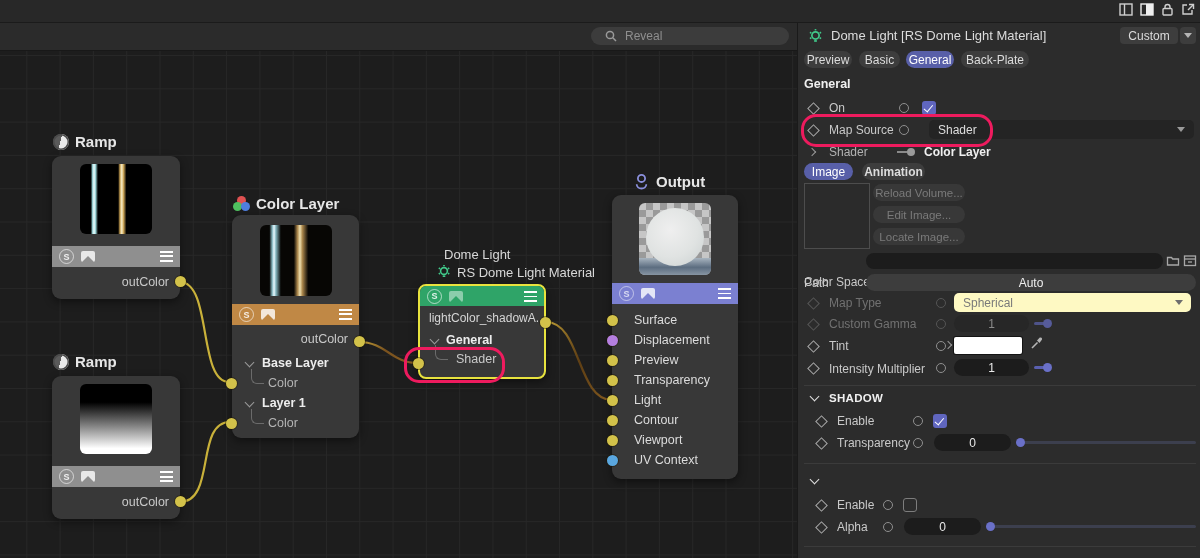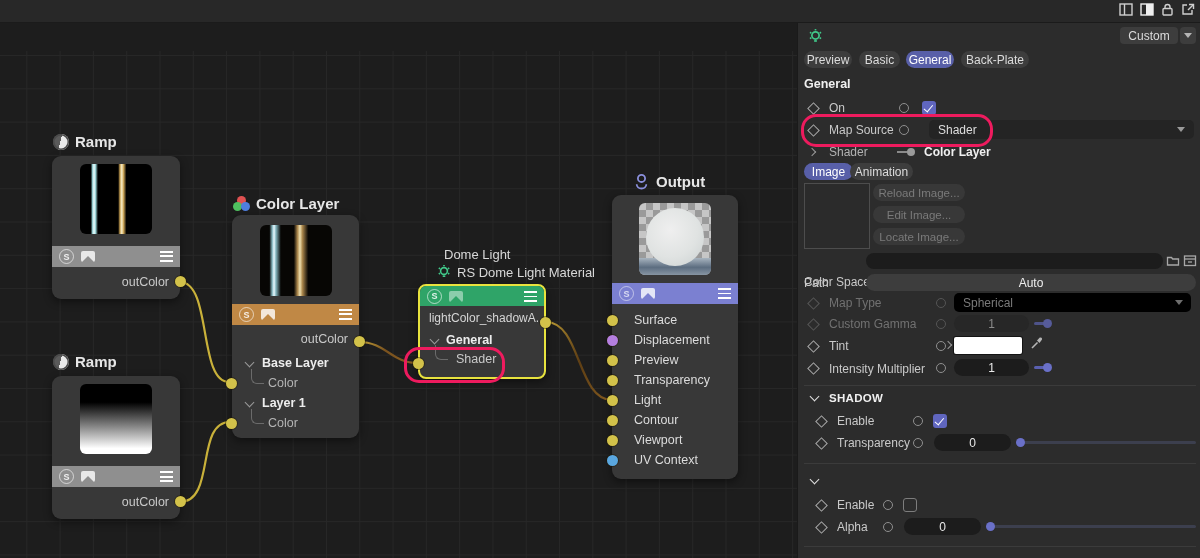--- a/index.html
+++ b/index.html
@@ -63,21 +63,21 @@
   .cb.off{background:transparent;border:1.4px solid #7d7d7d;box-sizing:border-box;}
   .cb.off::after{display:none;}
   .pill{position:absolute;height:17px;border-radius:9px;background:#3d3d3d;color:#dcdcdc;font-size:12px;
         display:flex;align-items:center;justify-content:center;box-sizing:border-box;}
   .pill.act{background:#585fa8;color:#fff;}
   .pill.dis{color:#7a7a7a;background:#383838;}
   .vp{position:absolute;height:17px;background:#1c1c1c;border-radius:9px;color:#e9e9e9;font-size:12px;
       display:flex;align-items:center;justify-content:center;}
   .vp.dis{background:#272727;color:#8b8b8b;}
   .dd{position:absolute;height:19px;background:#242424;border-radius:5px;color:#ddd;font-size:12px;display:flex;align-items:center;padding:0 9px;box-sizing:border-box;}
-  .dd.dis{background:#000000;color:#7a7a7a;}
+  .dd.dis{background:#fef9c3;color:#7a7a7a;}
   .arr{position:absolute;width:0;height:0;border-left:4.5px solid transparent;border-right:4.5px solid transparent;border-top:5px solid #9a9a9a;}
   .hr{position:absolute;left:6px;width:392px;height:1px;background:#3b3b3b;}
   .sec-ch{position:absolute;width:6px;height:6px;border-left:1.8px solid #e0e0e0;border-bottom:1.8px solid #e0e0e0;transform:rotate(-45deg);}
   .chev-r{position:absolute;width:5px;height:5px;border-right:1.6px solid #9a9a9a;border-top:1.6px solid #9a9a9a;transform:rotate(45deg);}
   .sl-fill{position:absolute;height:3px;border-radius:2px;background:#5a60b0;}
   .sl-h{position:absolute;width:9px;height:9px;border-radius:50%;background:#6a70c8;}
   .sl-tr{position:absolute;height:3px;border-radius:2px;background:#3c3f4e;}
   .conn-ic{position:absolute;}
   .conn-ic i{position:absolute;left:0;top:7px;width:12px;height:2px;background:#8a8a8a;}
   .conn-ic b{position:absolute;left:10px;top:4px;width:8px;height:8px;border-radius:50%;background:#9a9a9a;}
@@ -121,20 +121,29 @@
           <svg width="14" height="13" viewBox="0 0 14 13">
             <path d="M6 2 H2 V11 H11 V7" fill="none" stroke="#cfcfcf" stroke-width="1.4"></path>
             <path d="M8 1.5 H12.5 V6" fill="none" stroke="#cfcfcf" stroke-width="1.4"></path>
             <line x1="12" y1="2" x2="7" y2="7" stroke="#cfcfcf" stroke-width="1.4"></line>
           </svg>
         </span>
     </div>
   </div>
 
   <div class="editor">
+    <div class="toolbar">
+      <div class="search">
+        <svg width="12" height="12" viewBox="0 0 12 12">
+            <circle cx="5" cy="5" r="3.6" fill="none" stroke="#9a9a9a" stroke-width="1.5"></circle>
+            <line x1="7.8" y1="7.8" x2="11" y2="11" stroke="#9a9a9a" stroke-width="1.5"></line>
+          </svg>
+        <span>Reveal</span>
+      </div>
+    </div>
 
     <div class="graph">
 
       <svg class="wires" width="797" height="507" viewBox="0 0 797 507">
         <defs>
           <linearGradient id="gw3" gradientUnits="userSpaceOnUse" x1="359" y1="0" x2="418" y2="0">
             <stop offset="0" stop-color="#c9a83a"></stop>
               <stop offset="0.45" stop-color="#7a521e"></stop>
               <stop offset="1" stop-color="#8a5f22"></stop>
           </linearGradient>
@@ -321,20 +330,21 @@
       <svg width="17" height="17" viewBox="0 0 16 16">
           <circle cx="8" cy="7" r="3.4" fill="none" stroke="#41c98a" stroke-width="1.6"></circle>
           <line x1="8" y1="1" x2="8" y2="2.3" stroke="#41c98a" stroke-width="1.6"></line>
           <line x1="2.8" y1="4" x2="4" y2="4.8" stroke="#41c98a" stroke-width="1.6"></line>
           <line x1="13.2" y1="4" x2="12" y2="4.8" stroke="#41c98a" stroke-width="1.6"></line>
           <line x1="2.8" y1="10" x2="4" y2="9.2" stroke="#41c98a" stroke-width="1.6"></line>
           <line x1="13.2" y1="10" x2="12" y2="9.2" stroke="#41c98a" stroke-width="1.6"></line>
           <line x1="6.7" y1="12.2" x2="9.3" y2="12.2" stroke="#41c98a" stroke-width="1.6"></line>
         </svg>
     </span>
+    <span class="lab" style="left:33px;top:4px;font-size:13px;color:#dcdcdc;">Dome Light [RS Dome Light Material]</span>
     <div class="pill" style="left:322px;top:4px;width:58px;border-radius:4px;">
         <span>Custom</span>
       </div>
     <div class="pill" style="left:382px;top:4px;width:16px;border-radius:4px;">
         <span class="arr" style="position:static;border-top-color:#b5b5b5;"></span>
       </div>
 
     <div class="pill" style="left:6px;top:28px;width:48px;">
         <span>Preview</span>
       </div>
@@ -368,27 +378,27 @@
     <span class="lab" style="left:31px;top:120px;color:#b2b2b2;">Shader</span>
     <span class="conn-ic" style="left:99px;top:121px;width:18px;height:16px;">
         <i></i>
         <b></b>
       </span>
     <span class="lab bold" style="left:126px;top:120px;">Color Layer</span>
 
     <div class="pill act" style="left:6px;top:140px;width:49px;">
         <span>Image</span>
       </div>
-    <div class="pill" style="left:52px;top:140px;width:63px;">
+    <div class="pill" style="left:64px;top:140px;width:63px;font-weight:bold;">
         <span>Animation</span>
       </div>
 
     <div class="abs" style="left:6px;top:160px;width:64px;height:64px;border:1px solid #4d4d4d;background:#2b2b2b;"></div>
     <div class="pill dis" style="left:75px;top:161px;width:92px;font-size:11.5px;">
-        <span>Reload Image...</span>
+        <span>Reload Volume...</span>
       </div>
     <div class="pill dis" style="left:75px;top:183px;width:92px;font-size:11.5px;">
         <span>Edit Image...</span>
       </div>
     <div class="pill dis" style="left:75px;top:205px;width:92px;font-size:11.5px;">
         <span>Locate Image...</span>
       </div>
 
     <span class="lab" style="left:6px;top:229px;margin-top:22px;">Path</span>
     <div class="vp" style="left:68px;top:230px;width:297px;height:16px;justify-content:flex-start;padding-left:8px;box-sizing:border-box;">

